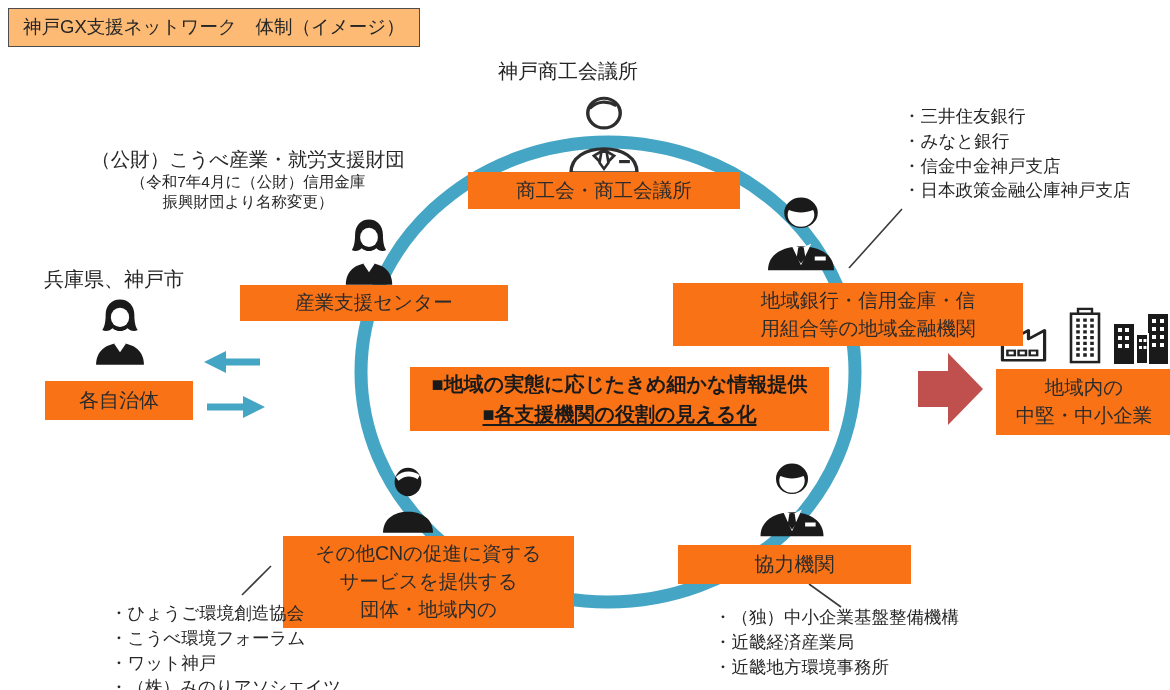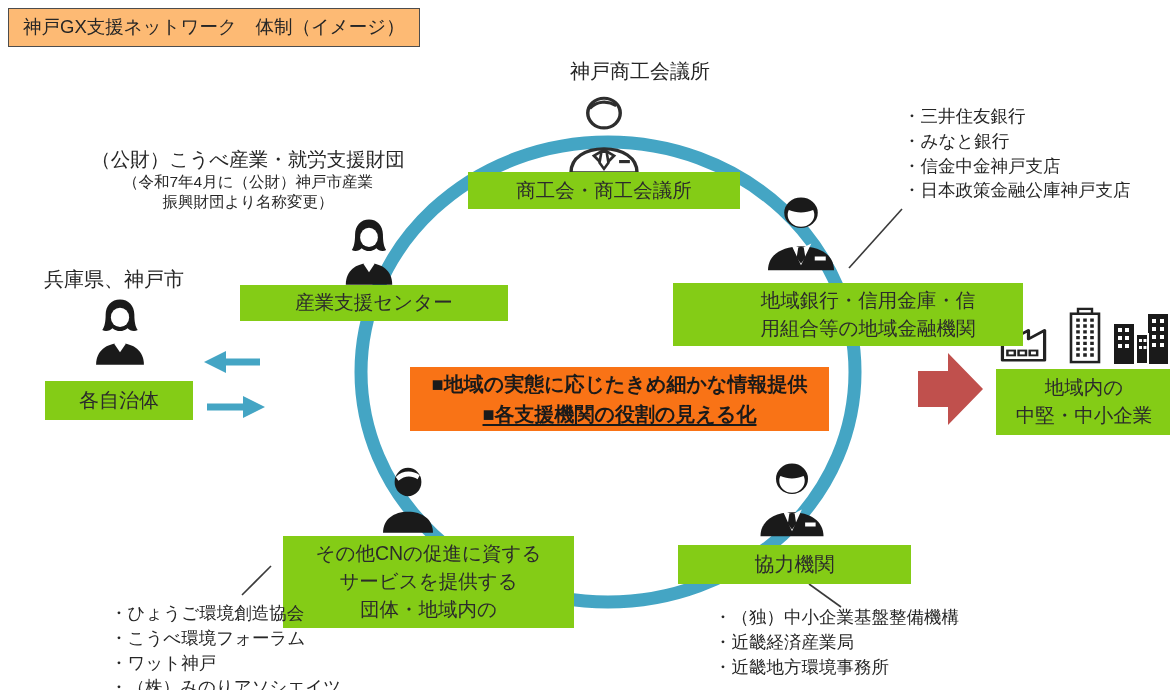--- a/index.html
+++ b/index.html
@@ -1,30 +1,30 @@
 <!DOCTYPE html>
 <html><head>
 <meta charset="utf-8">
 <style>
   html,body{margin:0;padding:0;background:#fff;}
   .canvas{position:relative;width:1170px;height:690px;background:#fff;overflow:hidden;
           font-family:"Liberation Sans","DejaVu Sans",sans-serif;color:#262626;}
   .abs{position:absolute;}
   .underlay{position:absolute;left:0;top:0;z-index:1;}
-  .bluebox{position:absolute;z-index:3;background:#84cc16;color:#2b2b2b;text-align:center;
+  .bluebox{position:absolute;z-index:3;background:#f97316;color:#2b2b2b;text-align:center;
            display:flex;flex-direction:column;justify-content:center;font-size:19.5px;line-height:1.43;}
   .pinkbox{position:absolute;z-index:3;background:#f97316;color:#1a1a1a;text-align:center;
            display:flex;flex-direction:column;justify-content:center;font-weight:bold;font-size:20px;line-height:1.5;}
   .pinkbox .u{text-decoration:underline;text-underline-offset:3px;}
   .heading{position:absolute;z-index:3;font-size:20px;white-space:nowrap;}
   .subnote{position:absolute;z-index:3;font-size:15.5px;text-align:center;white-space:nowrap;}
   .memberlist{position:absolute;z-index:3;font-size:17.5px;line-height:24.8px;white-space:nowrap;}
   .icon{position:absolute;z-index:2;}
   #title-box{left:8px;top:8px;z-index:4;border:1.4px solid #4d4d4d;padding:5px 14px 7px;font-size:18.5px;white-space:nowrap;background:#fdba74;}
-  #chamber-heading{left:498px;top:58px;width:212px;text-align:right;}
+  #chamber-heading{left:498px;top:58px;width:212px;text-align:left;}
   #chamber-icon{left:558px;top:94px;width:92px;height:84px;}
   #chamber-box{left:468px;top:172px;width:272px;height:37px;}
   #finance-icon{left:757px;top:194px;width:88px;height:80px;}
   #finance-box{left:673px;top:283px;width:310px;height:63px;padding-left:40px;}
   #finance-members{left:903px;top:104px;}
   #isf-h1{left:60px;top:146px;width:376px;text-align:center;font-size:19.5px;}
   #isf-h2{left:60px;top:172px;width:376px;}
   #isf-h3{left:60px;top:192px;width:376px;}
   #isf-icon{left:336px;top:216px;width:66px;height:72px;}
   #isf-box{left:240px;top:285px;width:268px;height:36px;}
@@ -96,21 +96,21 @@
     <div>用組合等の地域金融機関</div>
   </div>
   <div class="memberlist" id="finance-members">
     <div>・三井住友銀行</div>
     <div>・みなと銀行</div>
     <div>・信金中金神戸支店</div>
     <div>・日本政策金融公庫神戸支店</div>
   </div>
 
   <div class="heading" id="isf-h1">（公財）こうべ産業・就労支援財団</div>
-  <div class="subnote" id="isf-h2">（令和7年4月に（公財）神戸市産業</div>
+  <div class="subnote" id="isf-h2">（令和7年4月に（公財）信用金庫</div>
   <div class="subnote" id="isf-h3">振興財団より名称変更）</div>
   <svg class="icon" id="isf-icon" viewBox="0 0 64 64" preserveAspectRatio="none">
     <path d="M9.5 61c0-12.3 9.9-19 22.5-19s22.5 6.7 22.5 19z" fill="#1a1a1a"></path>
     <path d="M32 3c8 0 13.5 5.6 13.5 13.5 0 6.5 1 11 3.2 13.8-3.6 1.7-7.6.4-9.6-1.6-2 1.6-4.5 2.5-7.1 2.5s-5.1-.9-7.1-2.5c-2 2-6 3.3-9.6 1.6 2.2-2.8 3.2-7.3 3.2-13.8C18.5 8.6 24 3 32 3z" fill="#1a1a1a"></path>
     <circle cx="32" cy="19" r="8.6" fill="#fff"></circle>
     <path d="M26.5 42.5L32 50l5.5-7.5-2.5-1.6h-6z" fill="#fff"></path>
   </svg>
   <div class="bluebox" id="isf-box">
     <div>産業支援センター</div>
   </div>

